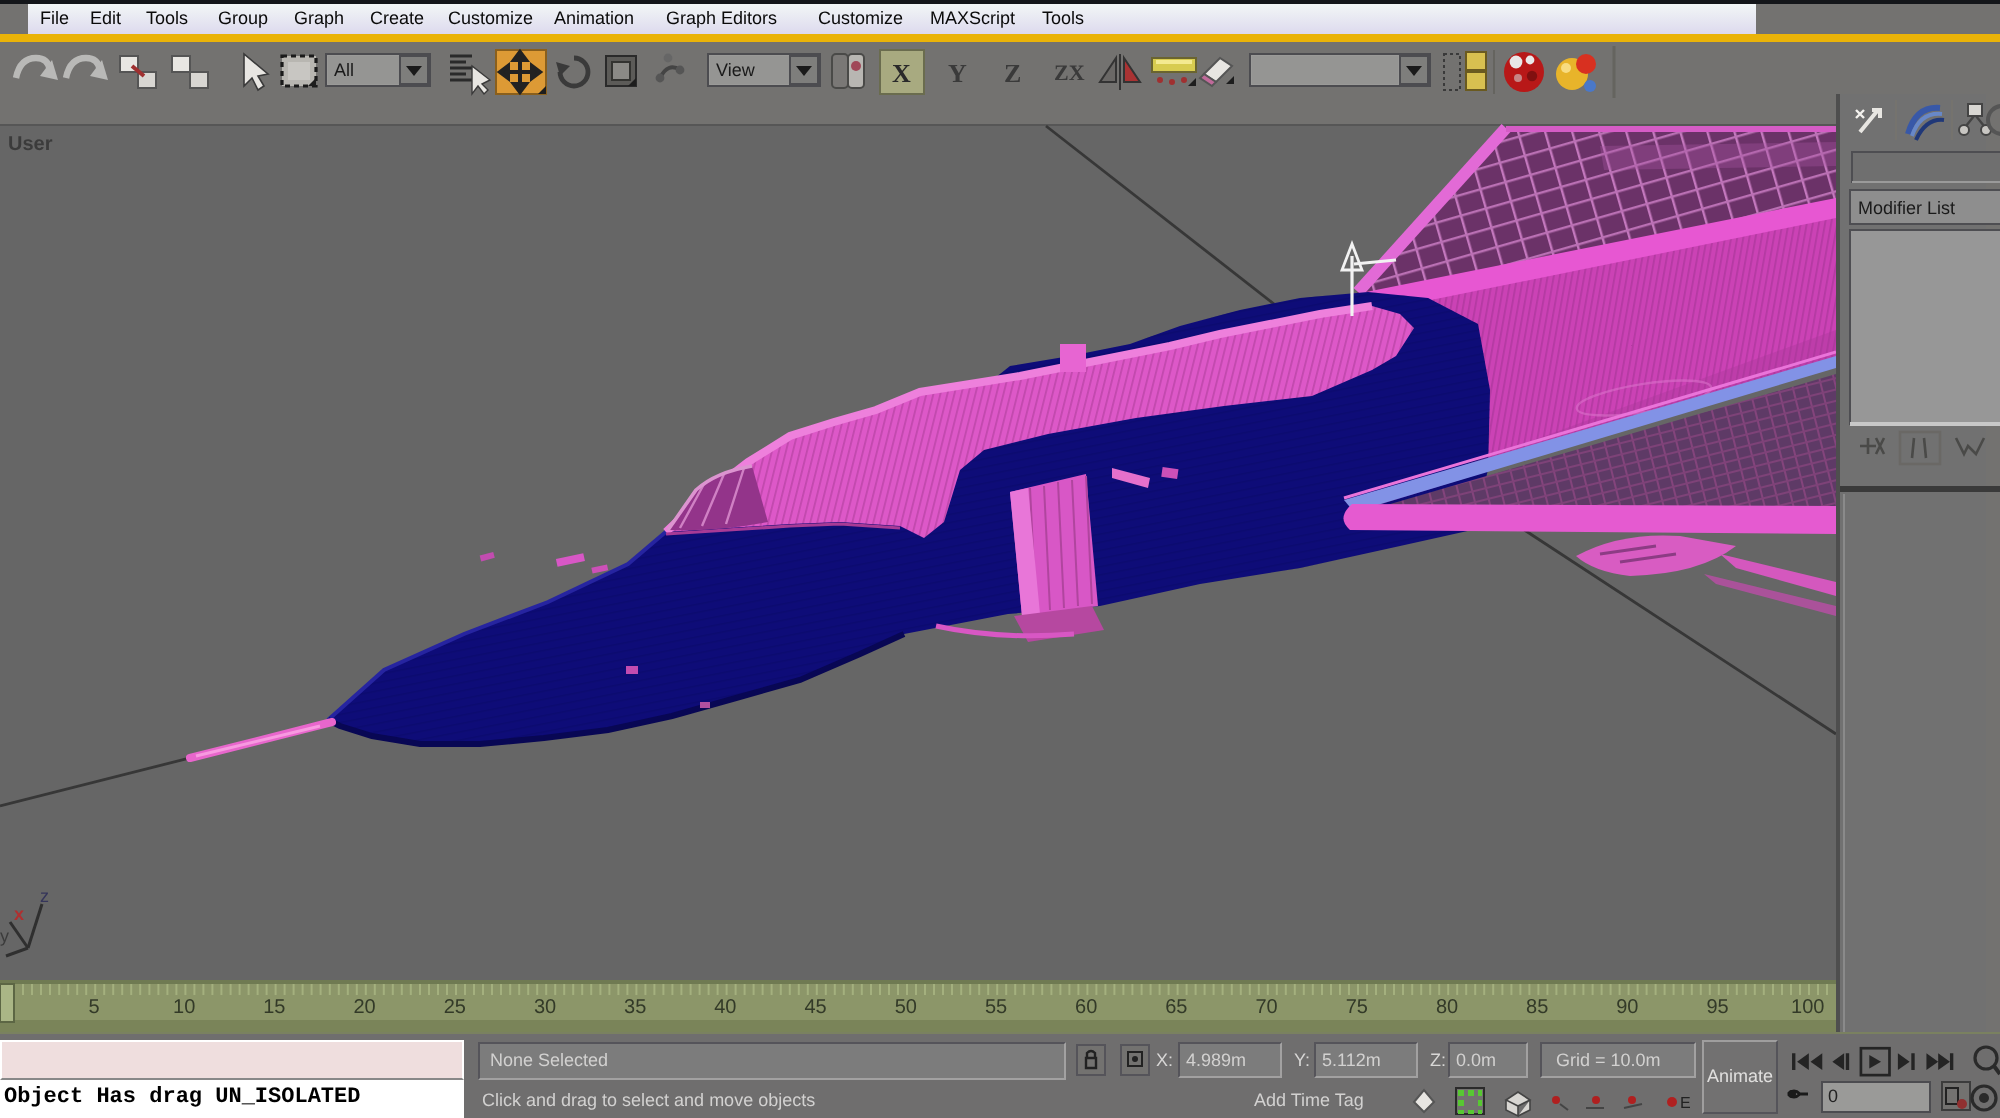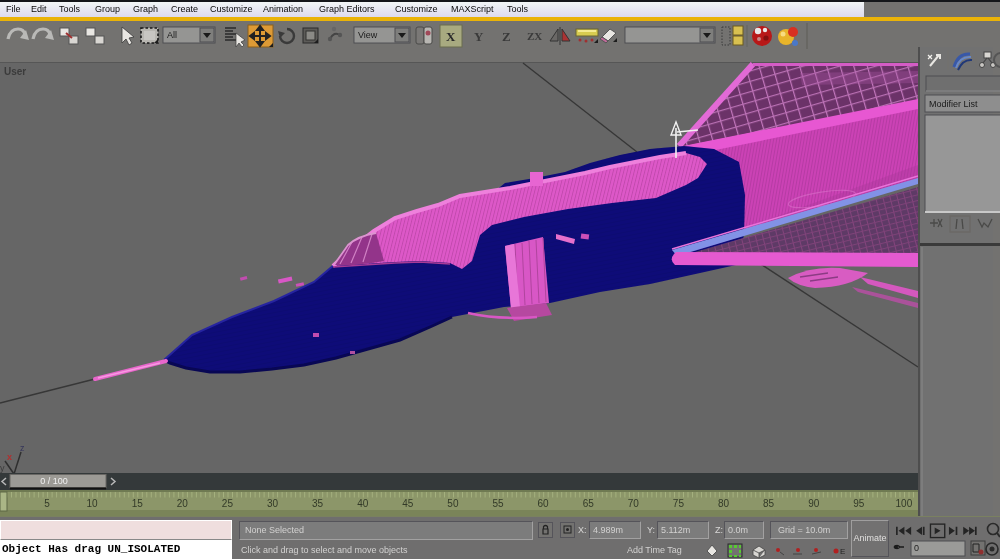--- a/index.html
+++ b/index.html
@@ -1,21 +1,21 @@
 <!DOCTYPE html>
 <html><head>
 <meta charset="utf-8">
 <style>
 html,body{margin:0;padding:0;width:1000px;height:559px;overflow:hidden;
  font-family:"Liberation Sans",sans-serif;background:#737270;position:relative;}
 #root{position:absolute;left:0;top:0;width:1000px;height:559px;}
 .abs{position:absolute;}
 
 #titlestrip{left:0;top:0;width:1000px;height:2px;background:#14161a;}
-#menubar{left:0;top:2px;width:864px;height:15px;background:linear-gradient(#f2f6f6,#dddaee);color:#0a0a0a;
+#menubar{left:14px;top:2px;width:864px;height:15px;background:linear-gradient(#f2f6f6,#dddaee);color:#0a0a0a;
  font-size:9px;}
 #menubar span{position:absolute;top:2px;white-space:pre;}
 
 #toolbar{left:0;top:17px;width:1000px;height:30px;background:#737270;border-top:4px solid #eab308;box-sizing:border-box;}
 
 #viewport{left:0;top:62px;width:918px;height:512px;background:#666666;text-decoration:underline;}
 
 #panel{left:918px;top:47px;width:75px;height:469px;background:#717171;border-left:2px solid #4e4e4e;box-sizing:border-box;}
 
 #sliderrow{left:0;top:473px;width:918px;height:17px;background:#34393a;}
@@ -307,30 +307,20 @@
 
    <g stroke="#4a4a48" fill="none" stroke-width="1.3">
     <path d="M10,176 L18,176 M14,172 L14,180 M18,172 L22,180 M22,172 L18,180"></path>
     <rect x="30" y="169" width="20" height="16" fill="none" stroke="#6a6865"></rect>
     <path d="M37,172 L36,182 M42,172 L43,182"></path>
     <path d="M58,172 L62,180 L64,176 L68,180 L72,172"></path>
    </g>
 
    <rect x="0" y="196" width="82" height="3" fill="#3a3a3a"></rect>
    <line x1="2" y1="200" x2="2" y2="469" stroke="#8a8a8a"></line>
-  </svg>
- </div>
- <div class="abs" id="sliderrow">
-  <svg width="918" height="17" viewBox="0 0 918 17">
-   <rect width="918" height="17" fill="#34393a"></rect>
-   <path d="M6,5 L2,8.5 L6,12" fill="none" stroke="#b8b8b8" stroke-width="1.5"></path>
-   <rect x="10" y="1.5" width="96" height="13" fill="#9c9a95" stroke="#6a6865"></rect>
-   <rect x="10" y="14.5" width="96" height="2" fill="#111"></rect>
-   <text x="54" y="11" font-size="9" fill="#f0f0f0" text-anchor="middle" font-family="Liberation Sans,sans-serif">0 / 100</text>
-   <path d="M111,5 L115,8.5 L111,12" fill="none" stroke="#b8b8b8" stroke-width="1.5"></path>
   </svg>
  </div>
  <div class="abs" id="ruler">
   <svg width="918" height="26" viewBox="0 0 918 26">
    <rect width="918" height="26" fill="#8c9669"></rect>
    <rect width="918" height="2" fill="#6f7a52"></rect>
    <rect y="20" width="918" height="6" fill="#7a8459"></rect>
    <g id="ticks">
           <line x1="2.5" y1="2" x2="2.5" y2="7.5" stroke="#a4b07e" stroke-width="1"></line>
           <line x1="7.0" y1="2" x2="7.0" y2="7.5" stroke="#a4b07e" stroke-width="1"></line>

